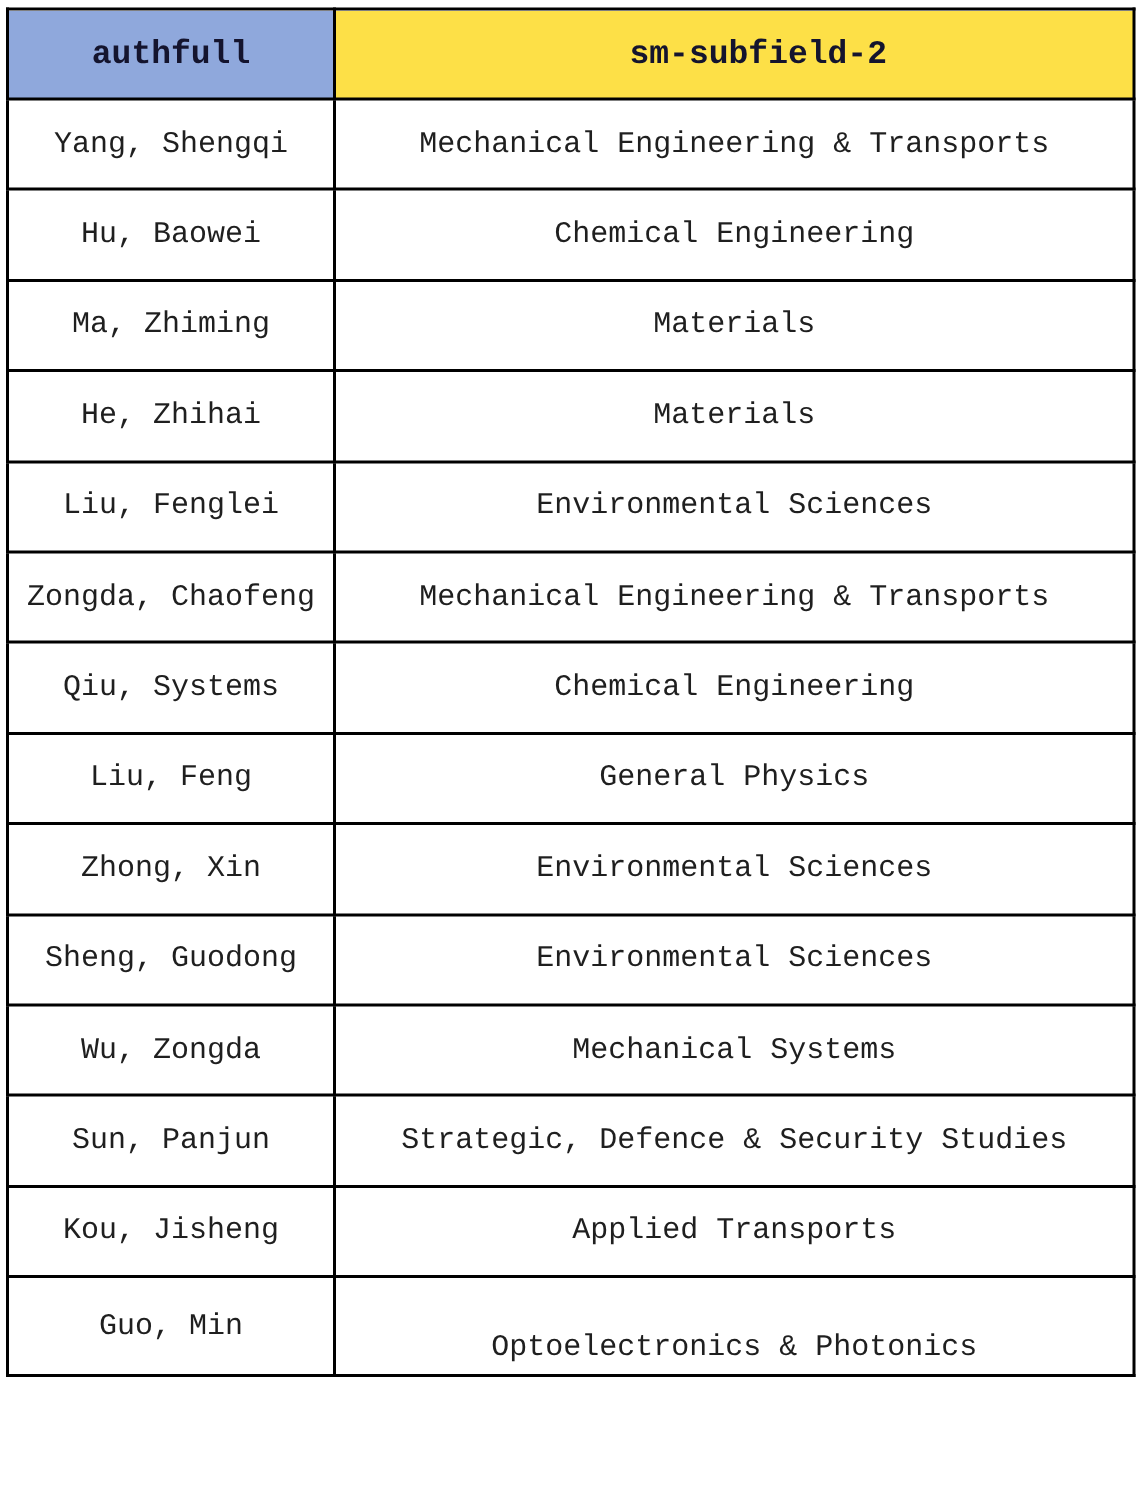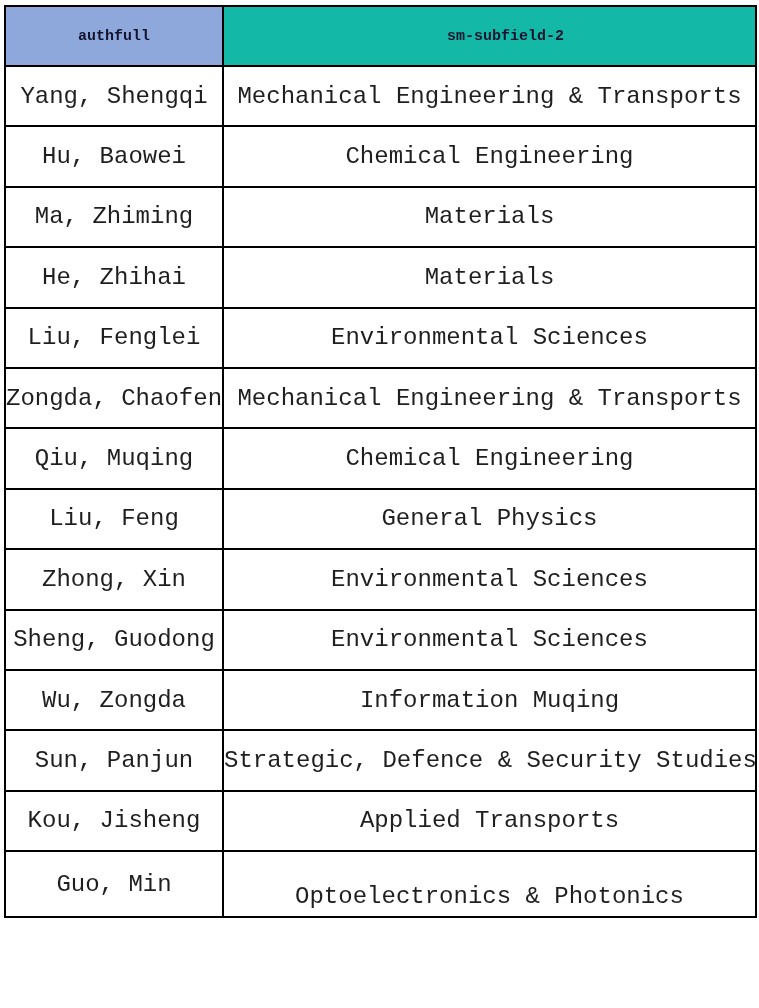--- a/index.html
+++ b/index.html
@@ -28,47 +28,47 @@
   th, td {
     border: 2px solid #000000;
     text-align: center;
     vertical-align: middle;
     overflow: hidden;
     white-space: nowrap;
     padding: 0;
   }
   th {
     height: 58px;
-    font-size: 15px;
+    font-size: 22px;
     font-weight: bold;
     color: #14142e;
   }
   td {
     height: 58.4px;
-    font-size: 24px;
+    font-size: 20px;
   }
   
   tbody tr:last-child td[data-name="subfield-cell"] {
     vertical-align: bottom;
     padding-bottom: 6px;
   }
 </style>
 </head>
 <body>
 
 <div class="table-wrap" data-name="table-container">
   <table class="data-table" data-name="authors-table" style="color: rgb(31, 31, 31);">
     <colgroup>
       <col class="col-author">
       <col class="col-subfield">
     </colgroup>
     <thead data-name="table-header">
       <tr data-name="header-row">
         <th data-name="column-header-authfull" style="background: rgb(143, 168, 220); color: rgb(20, 20, 46);">authfull</th>
-        <th data-name="column-header-sm-subfield-2" style="background: #14b8a6; color: rgb(20, 20, 46); padding-left: 32px;">sm-subfield-2</th>
+        <th data-name="column-header-sm-subfield-2" style="background: #fde047; color: rgb(20, 20, 46); padding-left: 32px;">sm-subfield-2</th>
       </tr>
     </thead>
     <tbody data-name="table-body">
         <tr data-name="table-row">
           <td data-name="author-cell">Yang, Shengqi</td>
           <td data-name="subfield-cell">Mechanical Engineering &amp; Transports</td>
         </tr>
         <tr data-name="table-row">
           <td data-name="author-cell">Hu, Baowei</td>
           <td data-name="subfield-cell">Chemical Engineering</td>
@@ -83,38 +83,38 @@
         </tr>
         <tr data-name="table-row">
           <td data-name="author-cell">Liu, Fenglei</td>
           <td data-name="subfield-cell">Environmental Sciences</td>
         </tr>
         <tr data-name="table-row">
           <td data-name="author-cell">Zongda, Chaofeng</td>
           <td data-name="subfield-cell">Mechanical Engineering &amp; Transports</td>
         </tr>
         <tr data-name="table-row">
-          <td data-name="author-cell">Qiu, Muqing</td>
+          <td data-name="author-cell">Qiu, Systems</td>
           <td data-name="subfield-cell">Chemical Engineering</td>
         </tr>
         <tr data-name="table-row">
           <td data-name="author-cell">Liu, Feng</td>
           <td data-name="subfield-cell">General Physics</td>
         </tr>
         <tr data-name="table-row">
           <td data-name="author-cell">Zhong, Xin</td>
           <td data-name="subfield-cell">Environmental Sciences</td>
         </tr>
         <tr data-name="table-row">
           <td data-name="author-cell">Sheng, Guodong</td>
           <td data-name="subfield-cell">Environmental Sciences</td>
         </tr>
         <tr data-name="table-row">
           <td data-name="author-cell">Wu, Zongda</td>
-          <td data-name="subfield-cell">Information Muqing</td>
+          <td data-name="subfield-cell">Mechanical Systems</td>
         </tr>
         <tr data-name="table-row">
           <td data-name="author-cell">Sun, Panjun</td>
           <td data-name="subfield-cell">Strategic, Defence &amp; Security Studies</td>
         </tr>
         <tr data-name="table-row">
           <td data-name="author-cell">Kou, Jisheng</td>
           <td data-name="subfield-cell">Applied Transports</td>
         </tr>
         <tr data-name="table-row">

